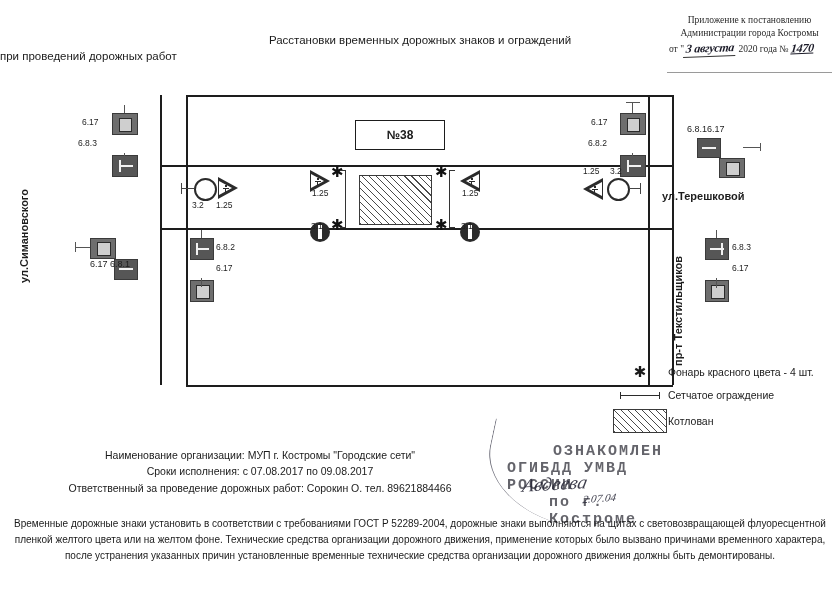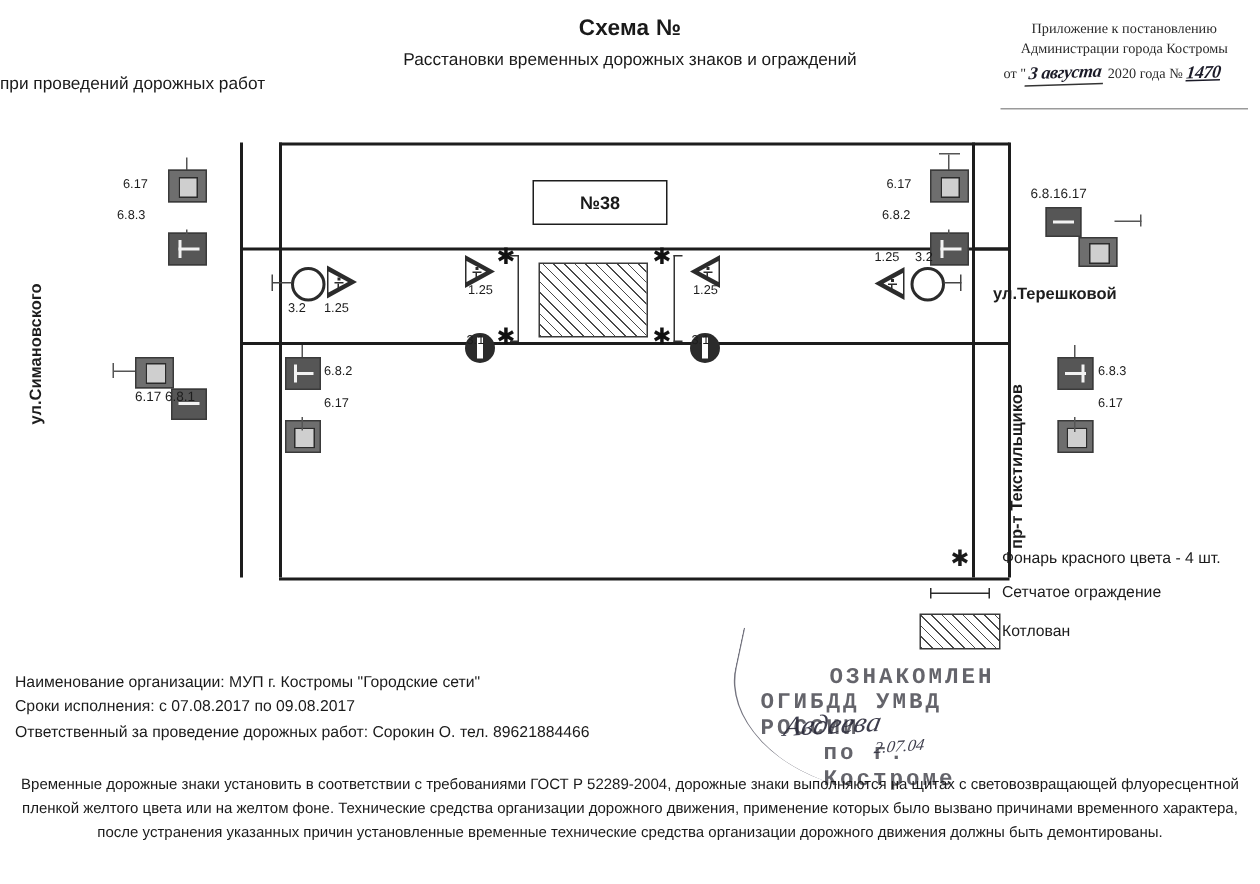--- a/index.html
+++ b/index.html
@@ -136,21 +136,21 @@
   .legend-mark{width:56px;display:flex;align-items:center;justify-content:center;flex:0 0 56px;}
   .legend-text{font-size:10.5px;white-space:nowrap;}
   #legend-fence-mark{width:52px;height:7px;position:relative;}
   #legend-fence-mark .lf-line{position:absolute;top:3px;left:6px;width:40px;height:1px;background:#2b2b2b;}
   #legend-fence-mark .lf-c1{position:absolute;top:0;left:6px;width:1px;height:7px;background:#2b2b2b;}
   #legend-fence-mark .lf-c2{position:absolute;top:0;left:45px;width:1px;height:7px;background:#2b2b2b;}
   #legend-hatch{width:52px;height:22px;}
   #legend-star{font-size:15px;font-weight:bold;}
 
   
-  #org-block{left:10px;top:447px;width:500px;font-size:10.5px;line-height:1.55;}
+  #org-block{left:10px;top:447px;width:500px;font-size:10.5px;line-height:1.55;text-align:center;}
   #org-block div{white-space:nowrap;}
   #note-block{left:10px;top:516px;width:820px;font-size:10px;line-height:1.58;text-align:center;}
 
   
   #stamp{left:505px;top:443px;width:190px;height:60px;}
   #stamp .st-line{
     font-family:Liberation Mono, monospace;
     font-weight:bold;letter-spacing:2px;color:#4a4a52;font-size:15px;opacity:.85;
   }
   #stamp .s1{margin-left:48px;}
@@ -169,21 +169,20 @@
   #stamp-stroke{
     position:absolute;left:-20px;top:-12px;width:130px;height:90px;
     border-left:1.4px solid #3a3a4a;border-radius:0 0 0 70%;transform:rotate(12deg);opacity:.7;
   }
 </style>
 </head>
 <body>
 
 <div class="page">
 
-  <div class="abs" id="scheme-title">Схема №</div>
   <div class="abs" id="scheme-sub1">Расстановки временных дорожных знаков и ограждений</div>
   <div class="abs" id="scheme-sub2">при проведений дорожных работ</div>
 
   <div class="abs" id="approval">
     <div>Приложение      к постановлению</div>
     <div>Администрации города Костромы</div>
     <div class="l3"><span>от "</span><span class="hand">3 августа</span><span> 2020 года №</span><span class="hand num">1470</span></div>
   </div>
   <div class="abs" id="approval-rule"></div>
 

